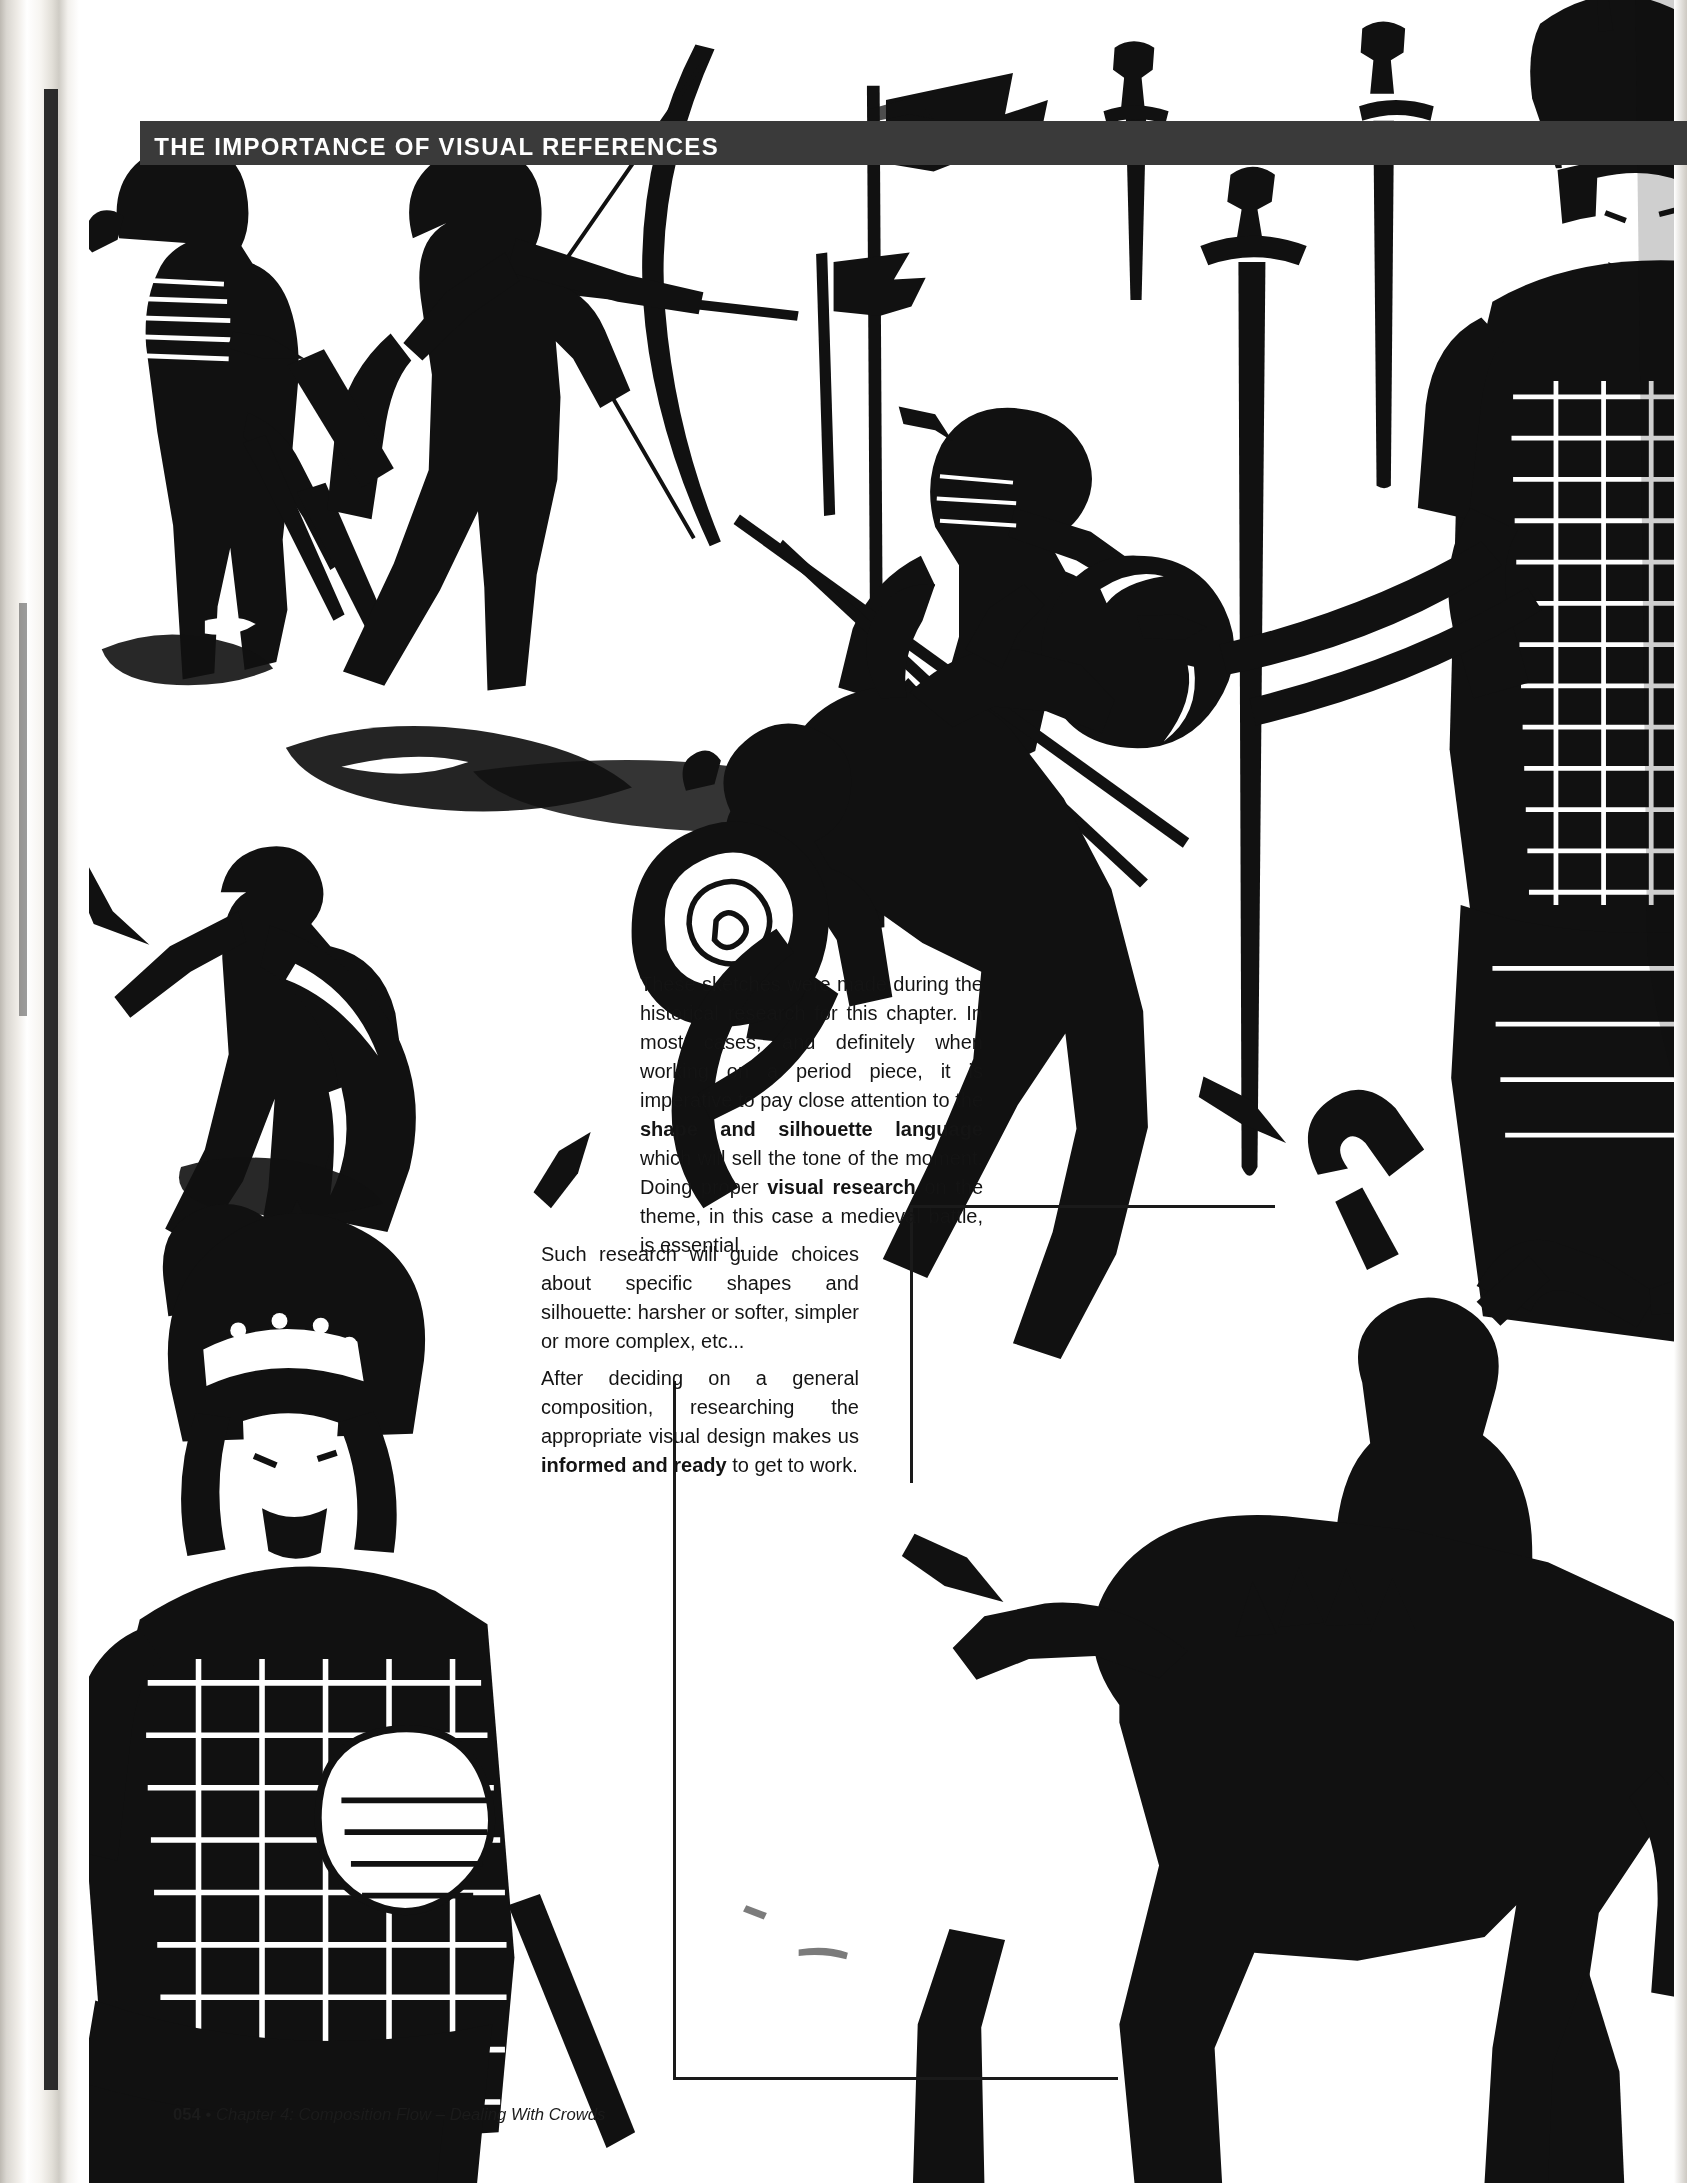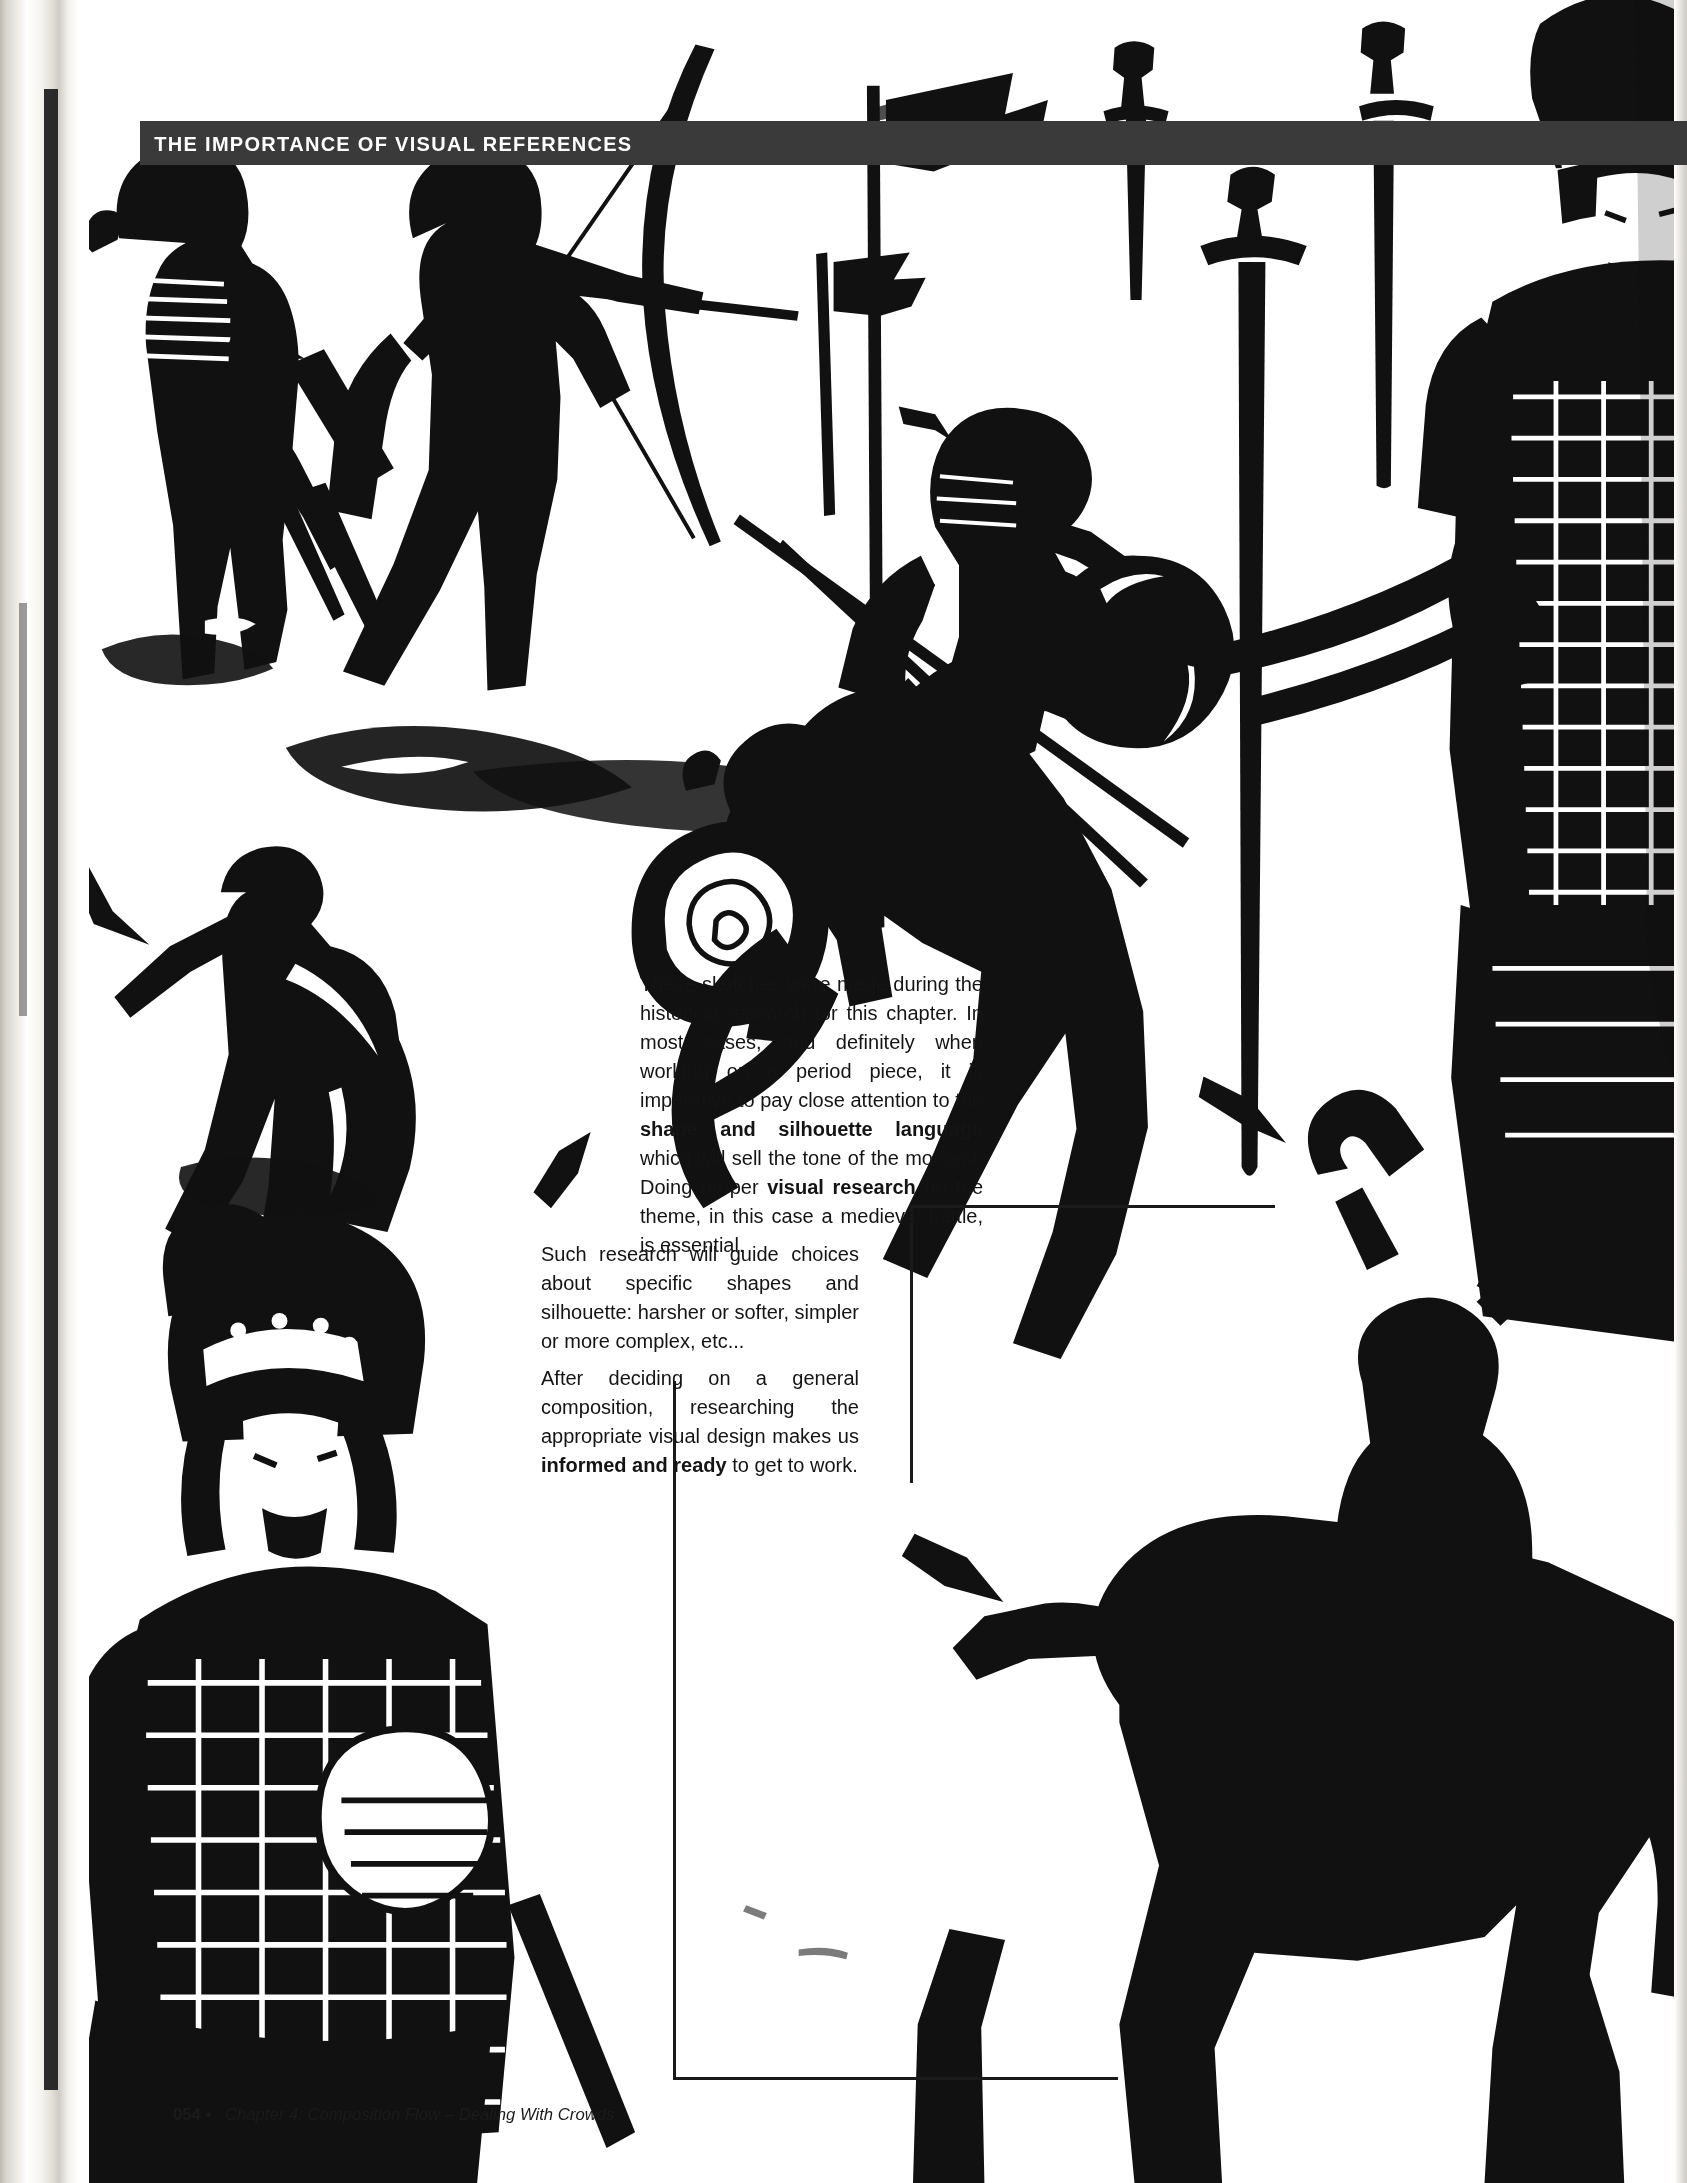--- a/index.html
+++ b/index.html
@@ -53,21 +53,21 @@
   .header-band {
     position: absolute;
     left: 140px; top: 121px;
     width: 1547px; height: 44px;
     background: #3a3a3a;
   }
   .header-band .title {
     position: absolute;
     left: 14.3px; top: 12px;
     color: #ffffff;
-    font-size: 20px;
+    font-size: 24px;
     font-weight: bold;
     letter-spacing: 1.3px;
   }
   .frame-line {
     position: absolute;
     background: #1a1a1a;
   }
   .para {
     position: absolute;
     color: #141414;
@@ -83,21 +83,21 @@
   #p3 { left: 541px; top: 1364px; width: 318px; }
 
   
   .footer {
     position: absolute;
     left: 173px; top: 2105px;
     font-size: 16.7px;
     color: #1b1b1b;
   }
   .footer .pg { font-weight: bold; }
-  .footer .ch { font-style: italic; margin-left: 9px; }
+  .footer .ch { font-style: italic; }
 
   
   .art svg { display: block; }
 </style>
 </head>
 <body>
 
 <div id="page">
 
   <div class="art">

